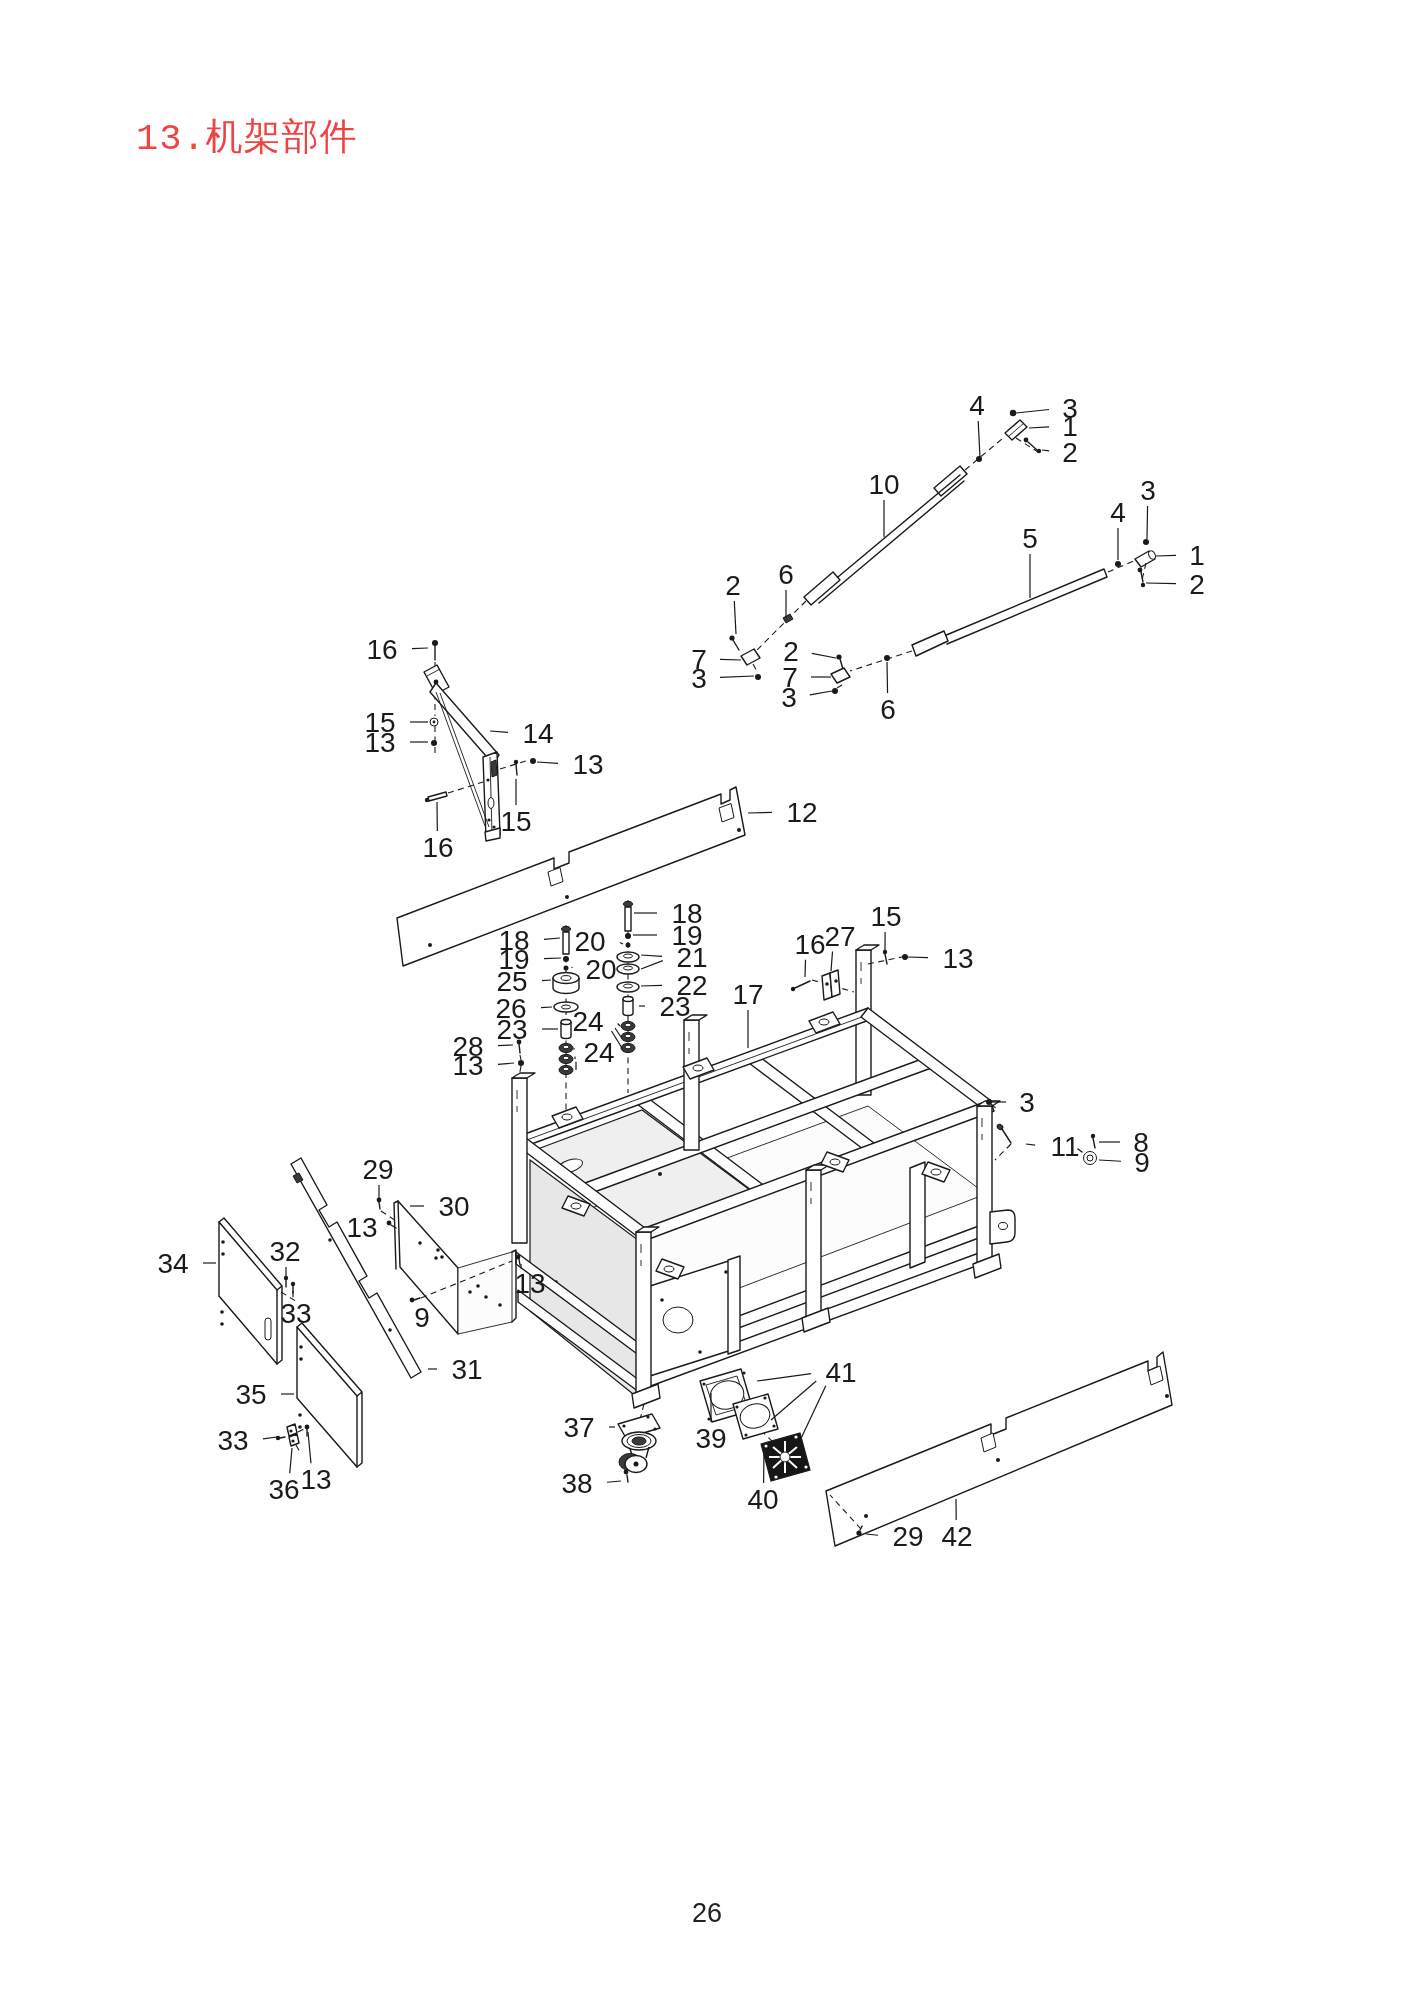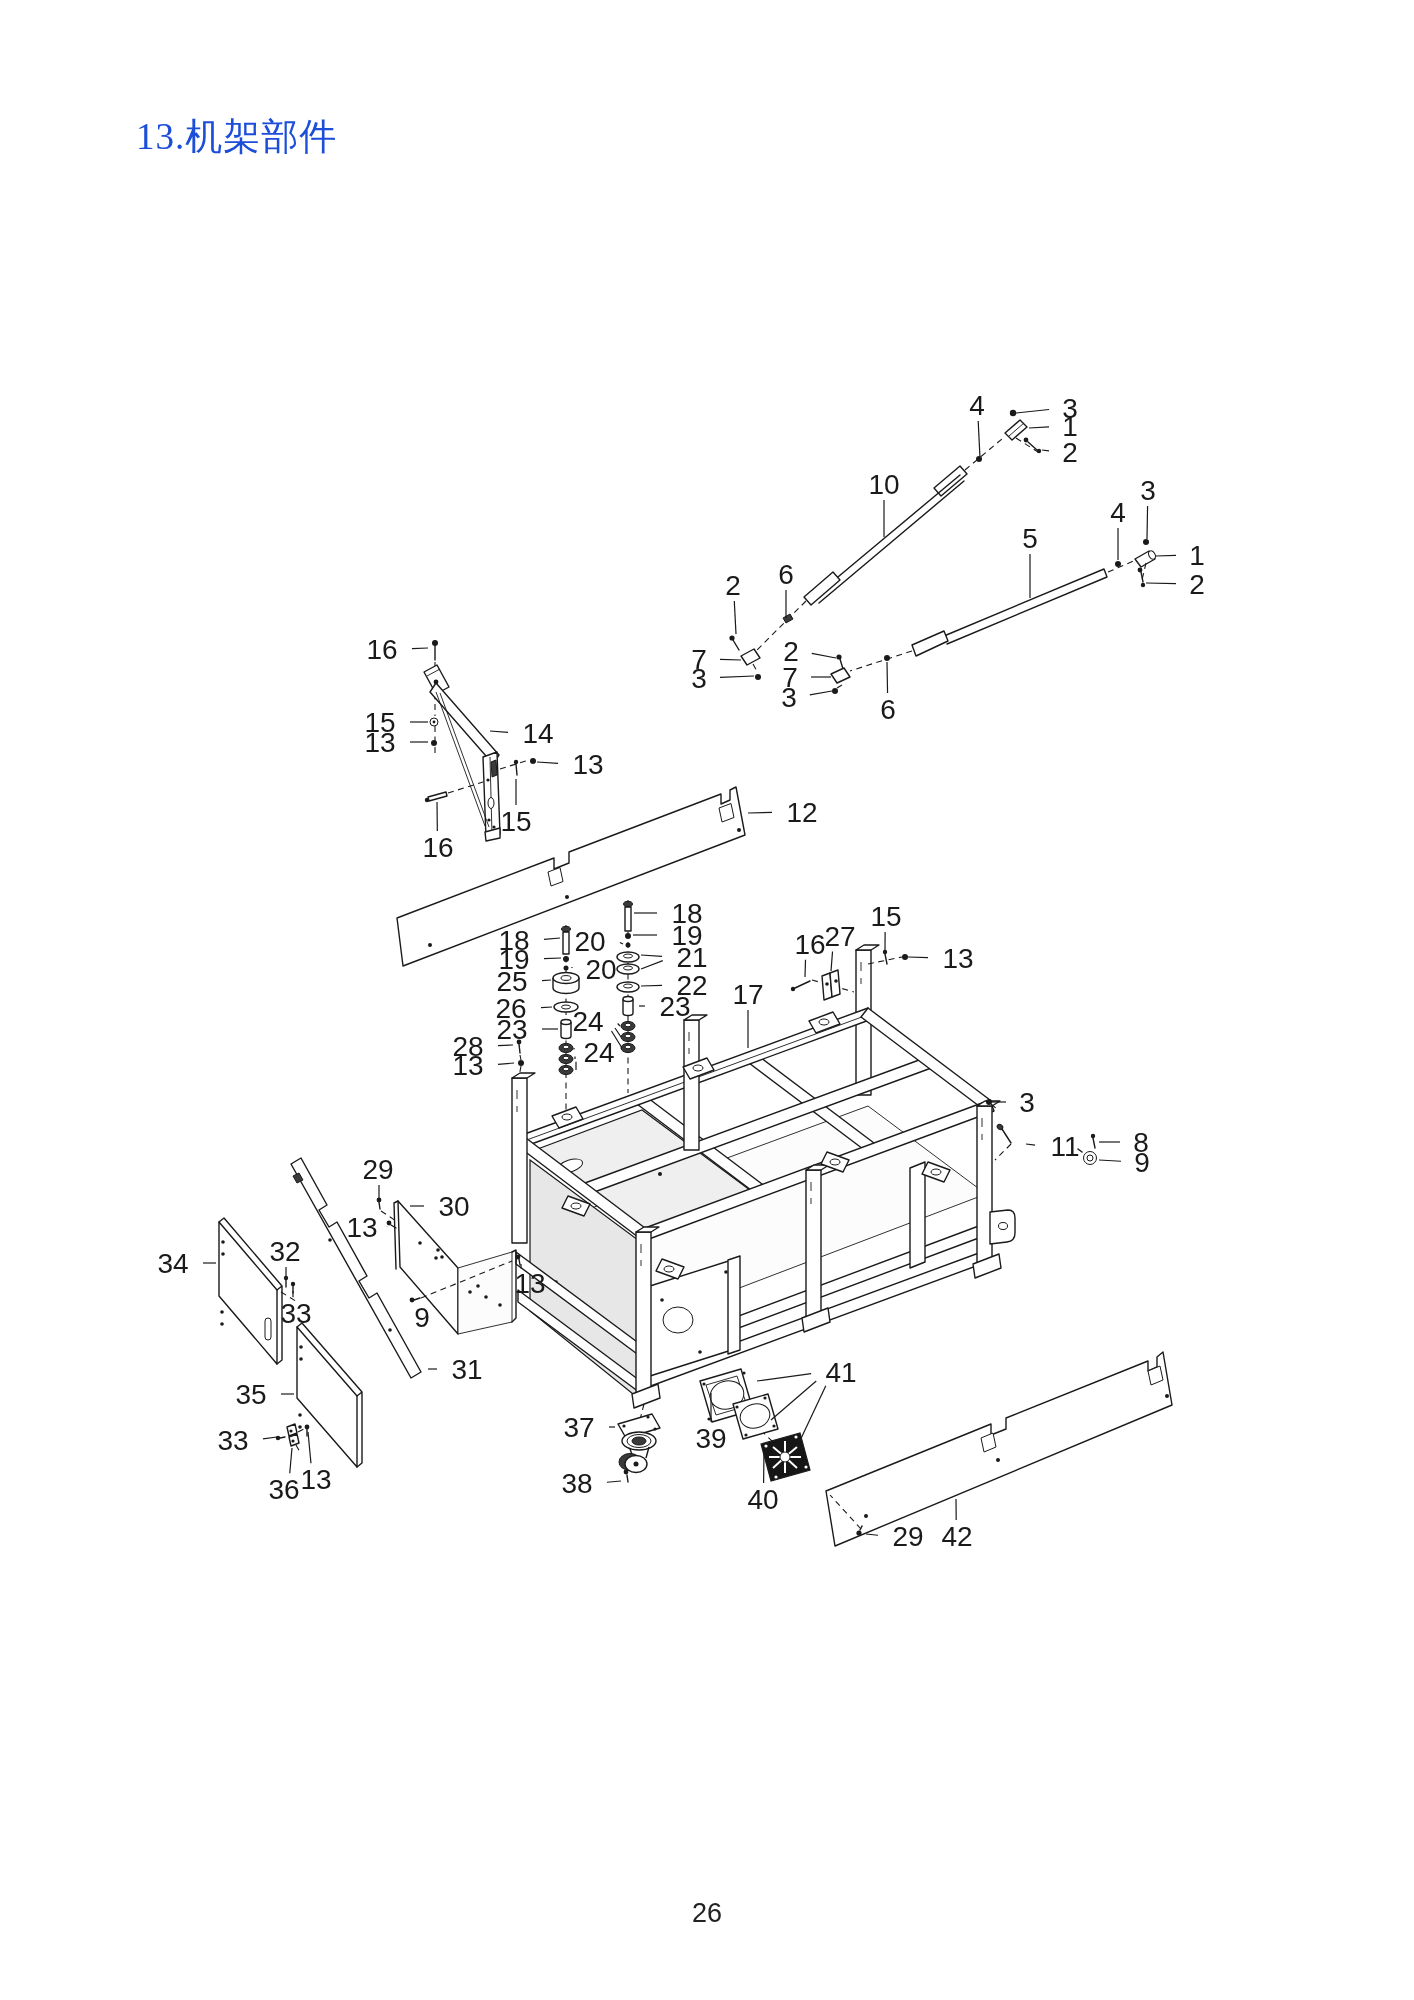--- a/index.html
+++ b/index.html
@@ -1,19 +1,19 @@
 <!DOCTYPE html>
 <html><head>
 <meta charset="utf-8">
 <style>
   html,body{margin:0;padding:0;background:#888;}
   .page{position:relative;width:1414px;height:2000px;margin:0 auto;background:#ffffff;
         font-family:"Liberation Sans",sans-serif;overflow:hidden;}
-  .title{position:absolute;left:136px;top:112px;font-size:37px;color:#1d4ed8;
-         font-family:Liberation Serif, serif;letter-spacing:1px;}
+  .title{position:absolute;left:136px;top:112px;font-size:37px;color:#ef4444;
+         font-family:Liberation Mono, monospace;letter-spacing:1px;}
   .pageno{position:absolute;left:0;top:1898px;width:100%;text-align:center;
           font-size:27px;color:#222;}
   svg{position:absolute;left:0;top:0;}
   .ln{stroke:#1a1a1a;stroke-width:1.4;fill:none;stroke-linejoin:round;stroke-linecap:round;}
   .lt{stroke:#1a1a1a;stroke-width:.9;fill:none;}
   .fw{stroke:#1a1a1a;stroke-width:1.4;fill:#ffffff;stroke-linejoin:round;}
   .fww{stroke:#1a1a1a;stroke-width:1;fill:#ffffff;}
   .fg{stroke:#1a1a1a;stroke-width:1.2;fill:#efefef;}
   .fg2{stroke:#1a1a1a;stroke-width:1.2;fill:#e7e7e7;}
   .ff{stroke:#1a1a1a;stroke-width:.9;fill:#fcfcfc;}

